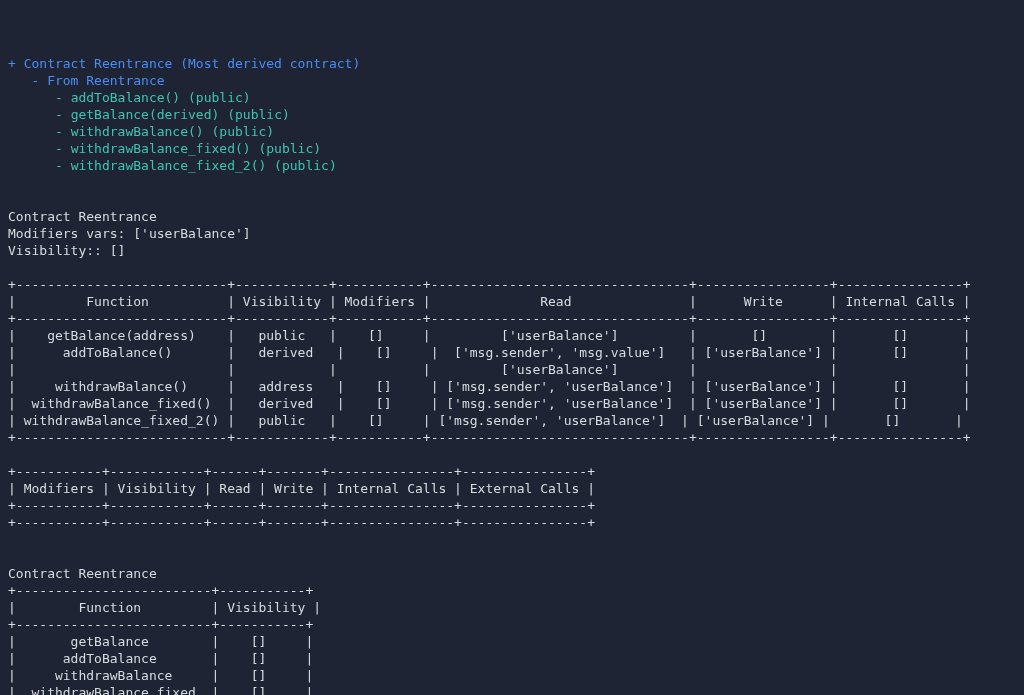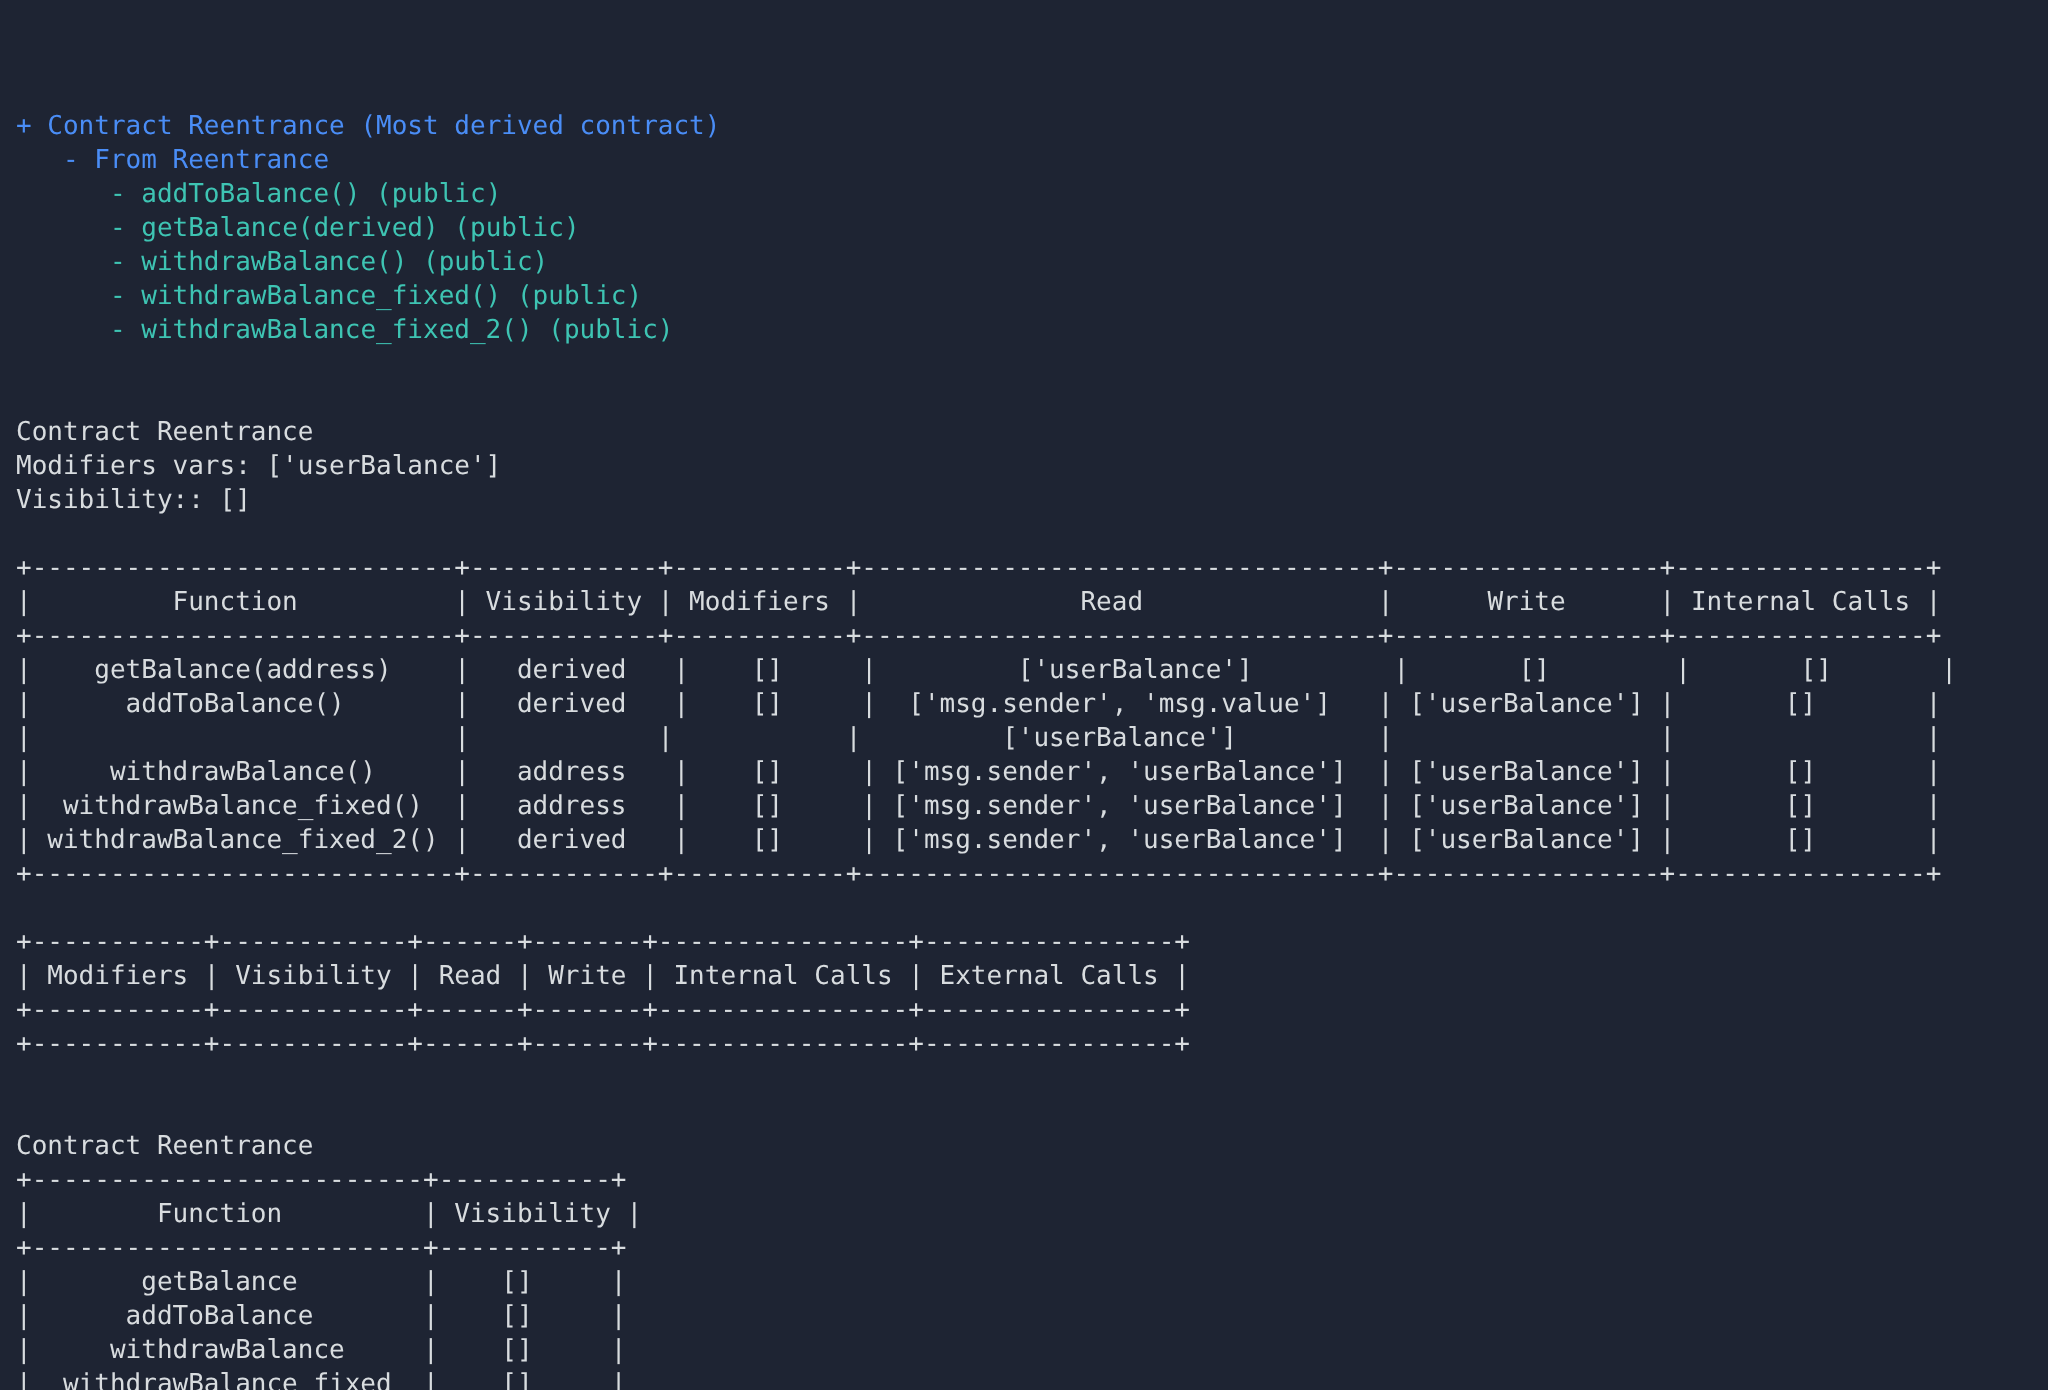--- a/index.html
+++ b/index.html
@@ -30,26 +30,26 @@
 <span class="teal">      - </span><span class="teal">withdrawBalance_fixed_2()</span><span class="teal"> (public)</span>
 <span></span>
 <span></span>
 <span class="wht">Contract Reentrance</span>
 <span class="wht">Modifiers vars: ['userBalance']</span>
 <span class="wht">Visibility:: []</span>
 <span></span>
 <span class="wht">+---------------------------+------------+-----------+---------------------------------+-----------------+----------------+</span>
 <span class="wht">|         Function          | Visibility | Modifiers |              Read               |      Write      | Internal Calls |</span>
 <span class="wht">+---------------------------+------------+-----------+---------------------------------+-----------------+----------------+</span>
-<span class="wht">|    getBalance(address)    |   derived   |    []     |         ['userBalance']         |       []        |       []       |</span>
+<span class="wht">|    getBalance(address)    |   public   |    []     |         ['userBalance']         |       []        |       []       |</span>
 <span class="wht">|      addToBalance()       |   derived   |    []     |  ['msg.sender', 'msg.value']   | ['userBalance'] |       []       |</span>
 <span class="wht">|                           |            |           |         ['userBalance']         |                 |                |</span>
 <span class="wht">|     withdrawBalance()     |   address   |    []     | ['msg.sender', 'userBalance']  | ['userBalance'] |       []       |</span>
-<span class="wht">|  withdrawBalance_fixed()  |   address   |    []     | ['msg.sender', 'userBalance']  | ['userBalance'] |       []       |</span>
-<span class="wht">| withdrawBalance_fixed_2() |   derived   |    []     | ['msg.sender', 'userBalance']  | ['userBalance'] |       []       |</span>
+<span class="wht">|  withdrawBalance_fixed()  |   derived   |    []     | ['msg.sender', 'userBalance']  | ['userBalance'] |       []       |</span>
+<span class="wht">| withdrawBalance_fixed_2() |   public   |    []     | ['msg.sender', 'userBalance']  | ['userBalance'] |       []       |</span>
 <span class="wht">+---------------------------+------------+-----------+---------------------------------+-----------------+----------------+</span>
 <span></span>
 <span class="wht">+-----------+------------+------+-------+----------------+----------------+</span>
 <span class="wht">| Modifiers | Visibility | Read | Write | Internal Calls | External Calls |</span>
 <span class="wht">+-----------+------------+------+-------+----------------+----------------+</span>
 <span class="wht">+-----------+------------+------+-------+----------------+----------------+</span>
 <span></span>
 <span></span>
 <span class="wht">Contract Reentrance</span>
 <span class="wht">+-------------------------+-----------+</span>

